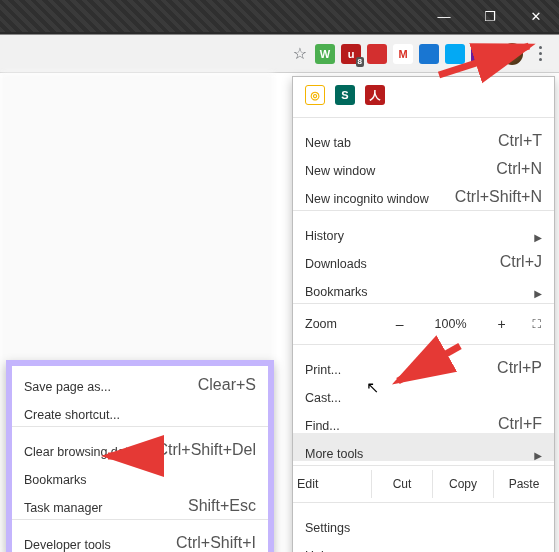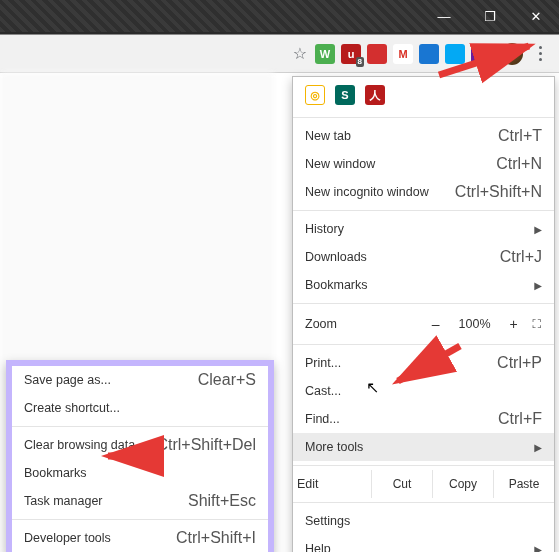--- a/index.html
+++ b/index.html
@@ -12,27 +12,27 @@
   .spacer { flex:1; }
   .star { color:#5f6368; font-size:16px; margin-right:8px; }
   .ext-icons { display:flex; gap:6px; align-items:center; }
   .ext-icon { width:20px; height:20px; border-radius:3px; display:flex; align-items:center; justify-content:center; font-size:11px; font-weight:bold; color:#fff; position:relative;}
   .badge { position:absolute; bottom:-3px; right:-3px; background:#555; color:#fff; font-size:8px; padding:0 2px; border-radius:2px; line-height:10px;}
   .avatar { width:22px; height:22px; border-radius:50%; background:radial-gradient(circle at 30% 30%, #8b5a2b, #3d2a12); margin-left:10px;}
   .menu-dots { width:26px; height:26px; display:flex; flex-direction:column; align-items:center; justify-content:center; gap:3px; margin-left:4px; cursor:pointer;}
   .menu-dots span { width:3px; height:3px; background:#5f6368; border-radius:50%; }
   .content { position:absolute; top:38px; left:0; width:274px; bottom:0; background:#fafafa; filter:blur(3px);}
   .main-menu { position:absolute; top:76px; right:4px; width:263px; background:#fff; border:1px solid #bdbdbd; box-shadow:0 4px 10px rgba(0,0,0,.25); font-size:12.5px; color:#333; }
-  .menu-row { display:flex; align-items:center; height:28px; padding:0 12px; position:relative;}
+  .menu-row { display:flex; align-items:flex-end; height:28px; padding:0 12px; position:relative;}
   .menu-row:hover, .menu-row.hl { background:#ebebeb; }
   .menu-label { flex:1; }
   .menu-shortcut { color:#555; font-size:16px; }
   .arrow-r { color:#555; font-size:10px; margin-left:8px;}
   .sep { height:1px; background:#e4e4e4; margin:4px 0; }
-  .zoom-row { display:flex; align-items:center; height:32px; padding:0 12px; gap:8px;}
+  .zoom-row { display:flex; align-items:center; height:32px; padding:0 12px; gap:20px;}
   .zoom-btn { width:22px; text-align:center; color:#333; font-size:14px;}
   .zoom-val { width:40px; text-align:center;}
   .fullscreen { font-size:12px; letter-spacing:1px;}
   .edit-row { display:flex; height:28px; }
   .edit-row > div:first-child { width:78px; padding-left:4px; display:flex; align-items:center;}
   .edit-cell { flex:1; border-left:1px solid #e4e4e4; display:flex; align-items:center; justify-content:center; font-size:12px; }
   .sub-menu { position:absolute; top:360px; left:6px; width:268px; background:#fff; border:6px solid #c4b5fd; box-shadow:0 4px 10px rgba(0,0,0,.25); font-size:12.5px; color:#333;}
   .ext-row-icons { display:flex; gap:10px; padding:8px 12px;}
   .red-arrow { position:absolute; pointer-events:none; }
   .red-arrow svg { overflow:visible; }

